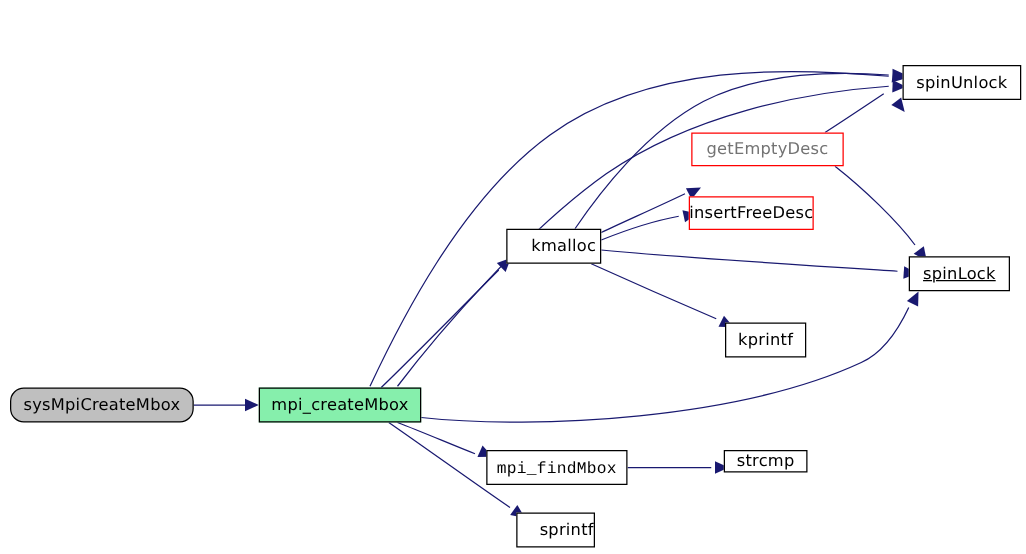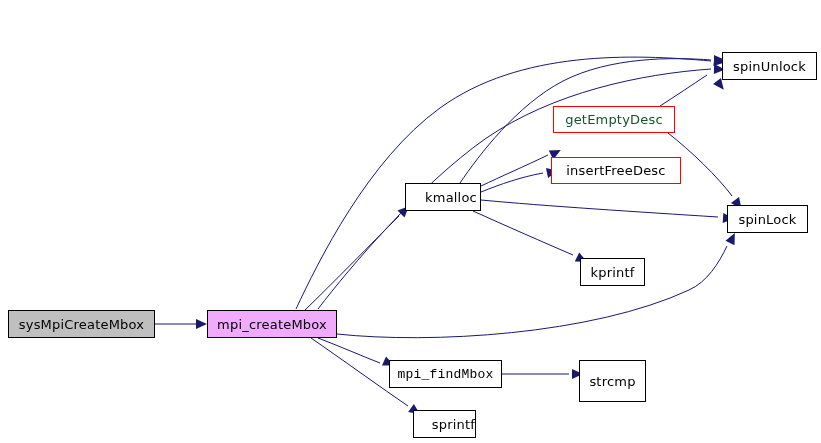--- a/index.html
+++ b/index.html
@@ -87,48 +87,48 @@
         <polygon points="0,-5 11,0 0,5" fill="#191970" transform="translate(551,155) rotate(-27)"></polygon>
         <polygon points="0,-5 11,0 0,5" fill="#191970" transform="translate(547,173) rotate(-12)"></polygon>
         <polygon points="0,-5 11,0 0,5" fill="#191970" transform="translate(577,257) rotate(26)"></polygon>
         <polygon points="0,-5 11,0 0,5" fill="#191970" transform="translate(384,361) rotate(24)"></polygon>
         <polygon points="0,-5 11,0 0,5" fill="#191970" transform="translate(411,408) rotate(35)"></polygon>
         <polygon points="0,-5 11,0 0,5" fill="#191970" transform="translate(572,374) rotate(0)"></polygon>
       </g>
   </svg>
 
   <div id="nodes-layer">
-      <div class="node gray" style="left: 8px; top: 310px; width: 147px; height: 28px; background: rgb(191, 191, 191); border-color: rgb(0, 0, 0); color: rgb(0, 0, 0);">
+      <div class="node gray" style="left: 8px; top: 310px; width: 147px; height: 28px; background: rgb(191, 191, 191); border-color: rgb(0, 0, 0); color: rgb(0, 0, 0); border-radius: 11px;">
         <span class="node-label">sysMpiCreateMbox</span>
       </div>
-      <div class="node" style="left: 207px; top: 310px; width: 130px; height: 28px; background: #f0abfc; border-color: rgb(0, 0, 0); color: rgb(0, 0, 0);">
+      <div class="node" style="left: 207px; top: 310px; width: 130px; height: 28px; background: #86efac; border-color: rgb(0, 0, 0); color: rgb(0, 0, 0);">
         <span class="node-label">mpi_createMbox</span>
       </div>
       <div class="node" style="left: 405px; top: 183px; width: 76px; height: 28px; background: rgb(255, 255, 255); border-color: rgb(0, 0, 0); color: rgb(0, 0, 0); padding-left: 16px;">
         <span class="node-label">kmalloc</span>
       </div>
-      <div class="node red" style="left: 553px; top: 106px; width: 122px; height: 27px; background: rgb(255, 255, 255); border-color: rgb(255, 0, 0); color: #14532d;">
+      <div class="node red" style="left: 553px; top: 106px; width: 122px; height: 27px; background: rgb(255, 255, 255); border-color: rgb(255, 0, 0); color: #737373;">
         <span class="node-label">getEmptyDesc</span>
       </div>
-      <div class="node red" style="left: 551px; top: 157px; width: 130px; height: 27px; background: rgb(255, 255, 255); border-color: rgb(255, 0, 0); color: rgb(0, 0, 0);">
+      <div class="node red" style="left: 551px; top: 157px; width: 100px; height: 27px; background: rgb(255, 255, 255); border-color: rgb(255, 0, 0); color: rgb(0, 0, 0);">
         <span class="node-label">insertFreeDesc</span>
       </div>
       <div class="node" style="left: 580px; top: 258px; width: 65px; height: 28px; background: rgb(255, 255, 255); border-color: rgb(0, 0, 0); color: rgb(0, 0, 0);">
         <span class="node-label">kprintf</span>
       </div>
       <div class="node" style="left: 722px; top: 52px; width: 95px; height: 28px; background: rgb(255, 255, 255); border-color: rgb(0, 0, 0); color: rgb(0, 0, 0);">
         <span class="node-label">spinUnlock</span>
       </div>
-      <div class="node" style="left: 727px; top: 205px; width: 81px; height: 28px; background: rgb(255, 255, 255); border-color: rgb(0, 0, 0); color: rgb(0, 0, 0);">
+      <div class="node" style="left: 727px; top: 205px; width: 81px; height: 28px; background: rgb(255, 255, 255); border-color: rgb(0, 0, 0); color: rgb(0, 0, 0); text-decoration: underline;">
         <span class="node-label">spinLock</span>
       </div>
       <div class="node" style="left: 389px; top: 360px; width: 113px; height: 28px; background: rgb(255, 255, 255); border-color: rgb(0, 0, 0); color: rgb(0, 0, 0); font-family: Liberation Mono, monospace;">
         <span class="node-label">mpi_findMbox</span>
       </div>
-      <div class="node" style="left: 579px; top: 360px; width: 67px; height: 42px; background: rgb(255, 255, 255); border-color: rgb(0, 0, 0); color: rgb(0, 0, 0);">
+      <div class="node" style="left: 579px; top: 360px; width: 67px; height: 18px; background: rgb(255, 255, 255); border-color: rgb(0, 0, 0); color: rgb(0, 0, 0);">
         <span class="node-label">strcmp</span>
       </div>
       <div class="node" style="left: 413px; top: 410px; width: 63px; height: 28px; background: rgb(255, 255, 255); border-color: rgb(0, 0, 0); color: rgb(0, 0, 0); justify-content: flex-end;">
         <span class="node-label">sprintf</span>
       </div>
     </div>
 
 </div>
 
 </body></html>

